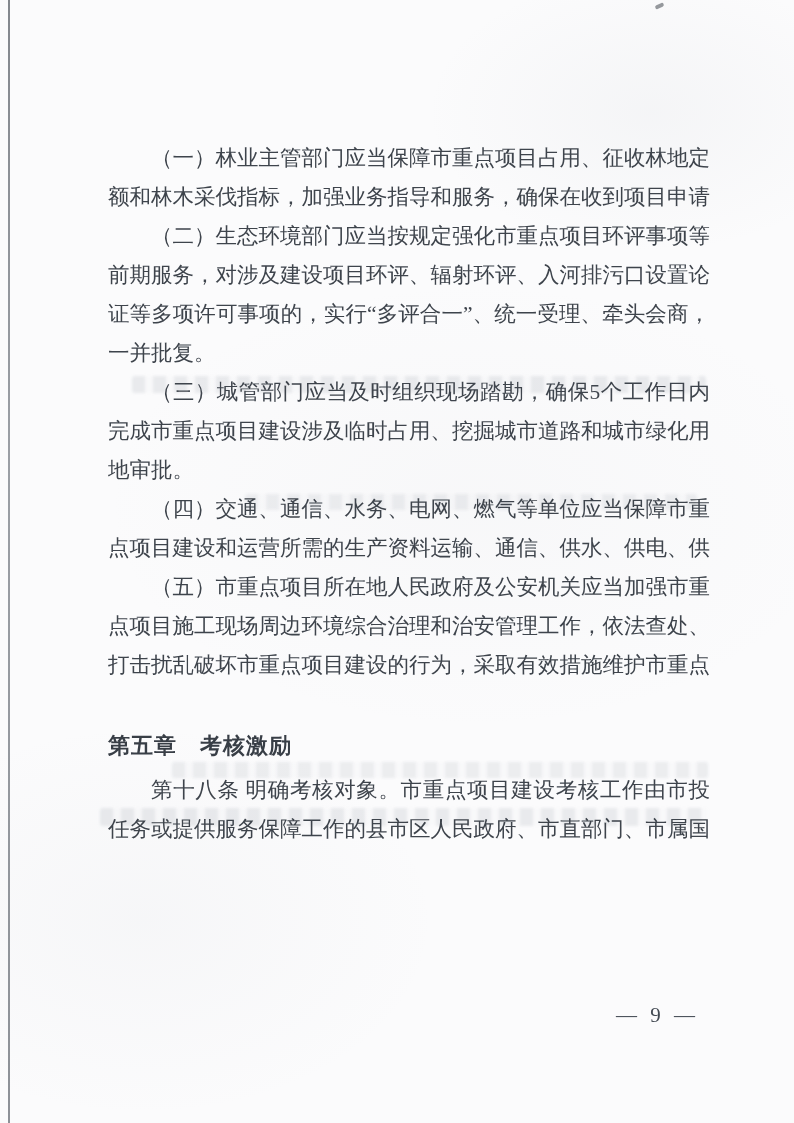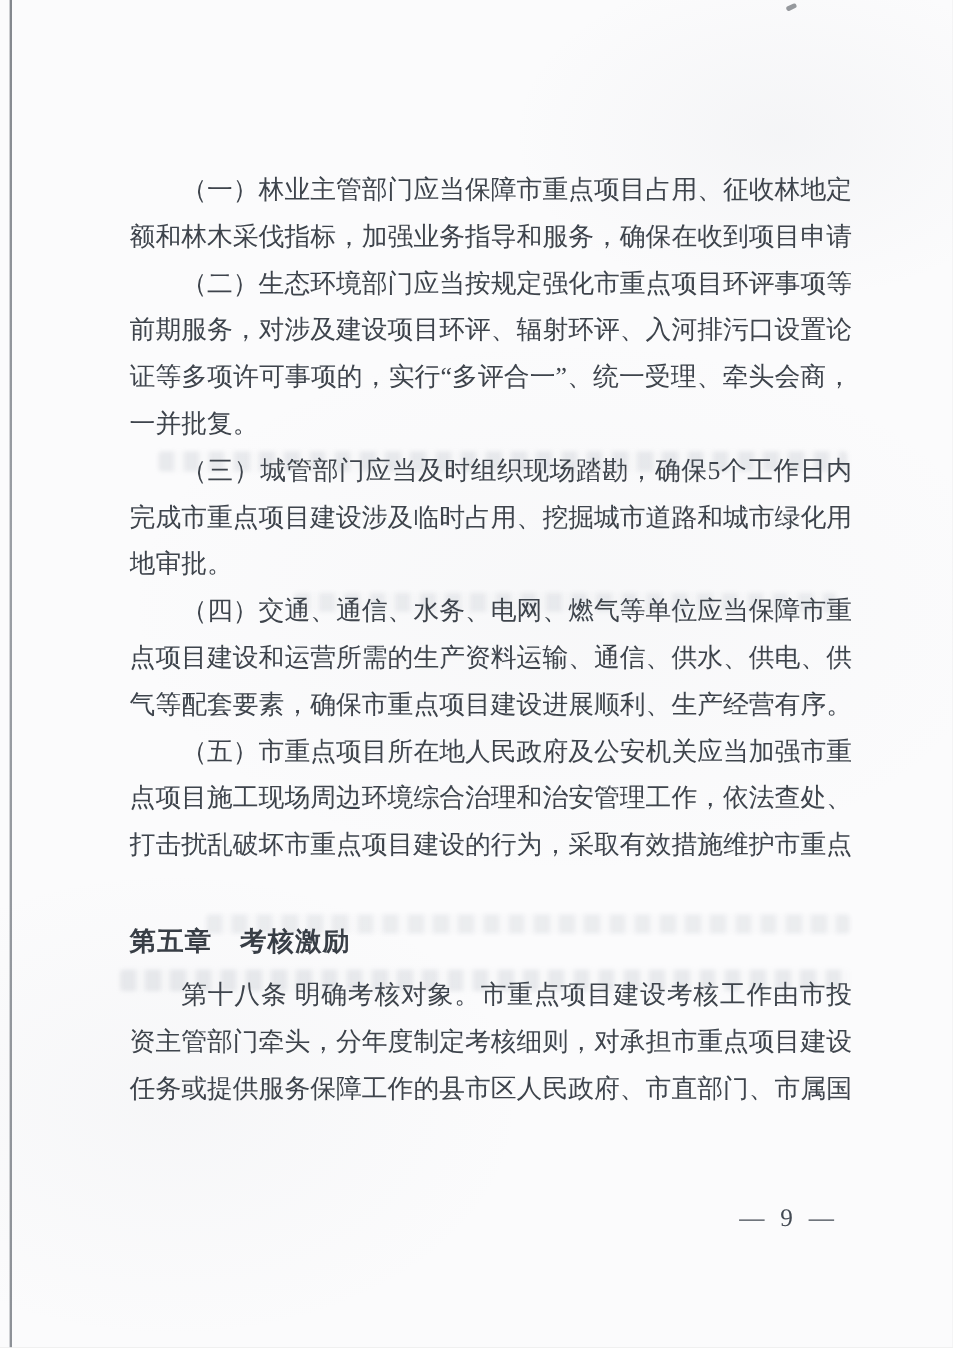--- a/index.html
+++ b/index.html
@@ -127,34 +127,32 @@
 
     <div>
       <div class="ln first">（三）城管部门应当及时组织现场踏勘，确保5个工作日内</div>
       <div class="ln">完成市重点项目建设涉及临时占用、挖掘城市道路和城市绿化用</div>
       <div class="ln lastline">地审批。</div>
     </div>
 
     <div>
       <div class="ln first">（四）交通、通信、水务、电网、燃气等单位应当保障市重</div>
       <div class="ln">点项目建设和运营所需的生产资料运输、通信、供水、供电、供</div>
-      <div class="ln lastline">气等配套要素，确保市重点项目建设进展顺利、生产经营有序。</div>
     </div>
 
     <div>
       <div class="ln first">（五）市重点项目所在地人民政府及公安机关应当加强市重</div>
       <div class="ln">点项目施工现场周边环境综合治理和治安管理工作，依法查处、</div>
       <div class="ln">打击扰乱破坏市重点项目建设的行为，采取有效措施维护市重点</div>
     </div>
 
     <div class="chapter">第五章　考核激励</div>
 
     <div>
       <div class="ln first">第十八条 明确考核对象。市重点项目建设考核工作由市投</div>
-      <div class="ln">资主管部门牵头，分年度制定考核细则，对承担市重点项目建设</div>
       <div class="ln">任务或提供服务保障工作的县市区人民政府、市直部门、市属国</div>
     </div>
 
   </div>
 
   <div class="page-number">— 9 —</div>
 
 </div>
 
 </body></html>

